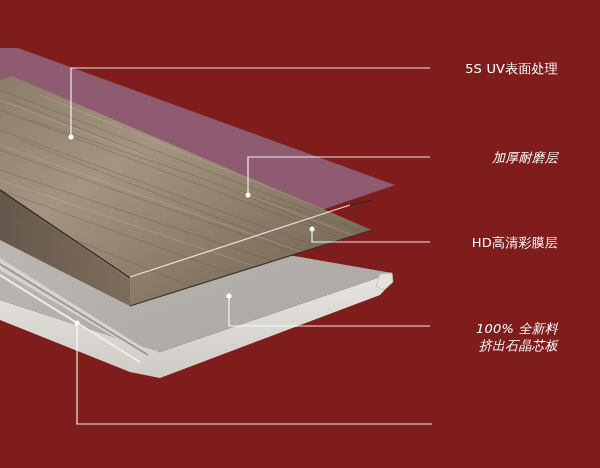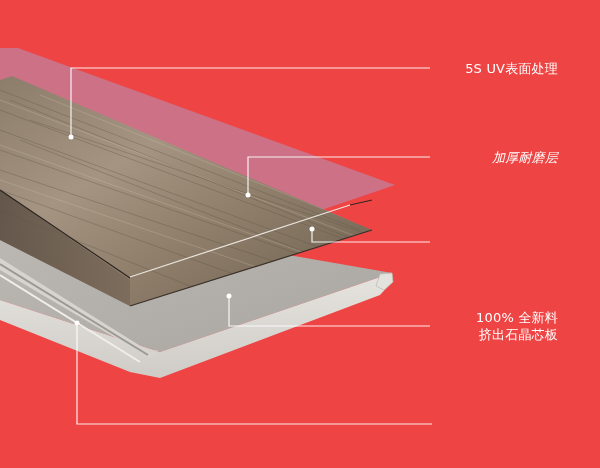--- a/index.html
+++ b/index.html
@@ -10,21 +10,21 @@
       width: 600px;
       height: 468px;
       overflow: hidden;
       background: #8185c1;
       font-family: "DejaVu Sans", "Liberation Sans", sans-serif;
     }
     .stage {
       position: relative;
       width: 600px;
       height: 468px;
-      background: #ef4444;
+      background: #7f1d1d;
       overflow: hidden;
     }
     svg.art {
       position: absolute;
       left: 0;
       top: 0;
     }
     .label {
       position: absolute;
       right: 42px;
@@ -131,20 +131,23 @@
   </svg>
 
   <div class="label" style="top:60px;">
     <span>5S UV表面处理</span>
   </div>
 
   <div class="label" style="top:149px;font-style:italic;">
     <span>加厚耐磨层</span>
   </div>
 
+  <div class="label" style="top:234px;">
+    <span>HD高清彩膜层</span>
+  </div>
 
-  <div class="label" style="top:309px;">
+  <div class="label" style="top:320px;font-style:italic;">
     <span>100% 全新料</span>
     <span>挤出石晶芯板</span>
   </div>
 
 
 </div>
 
 </body></html>

